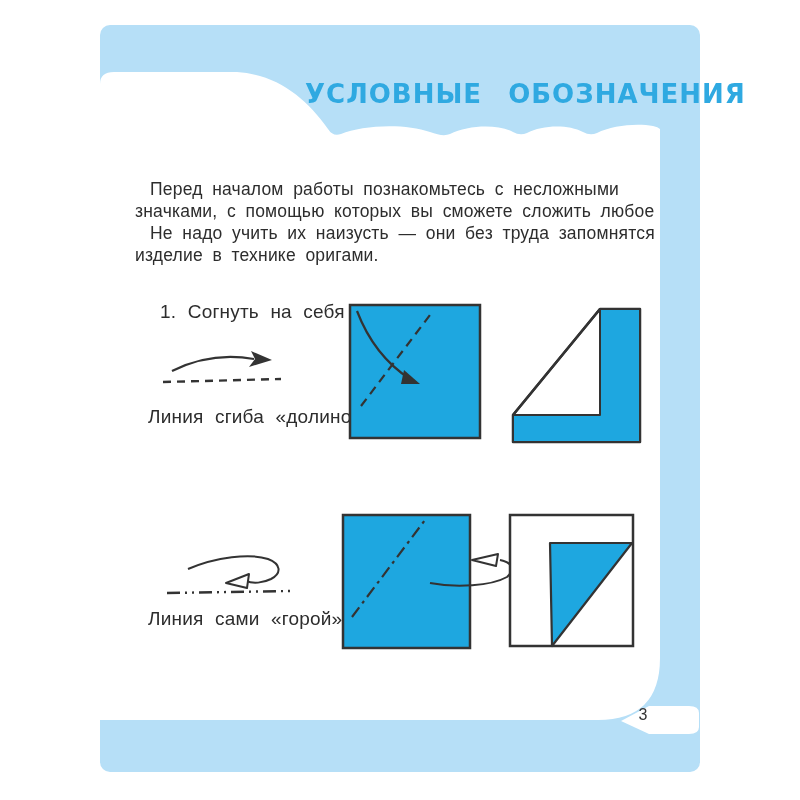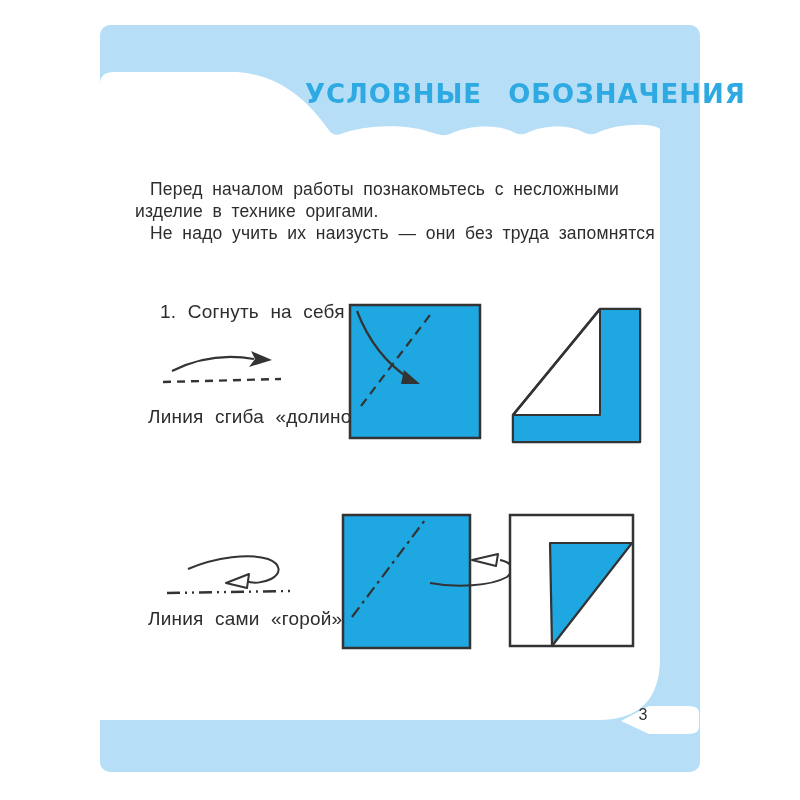--- a/index.html
+++ b/index.html
@@ -55,22 +55,23 @@
              C 512,100 538,98 553,101 Q 558,102 560,104
              L 560,633 Q 560,695 498,695 L 0,695 Z" fill="#ffffff"></path>
     <path d="M 521,696 L 549,681 L 589,681 Q 599,681 599,688 L 599,702
              Q 599,709 589,709 L 549,709 Z" fill="#ffffff"></path>
   </svg>
 
   <div class="title">УСЛОВНЫЕ ОБОЗНАЧЕНИЯ</div>
 
   <div class="intro">
     <div class="line indent">Перед началом работы познакомьтесь с несложными</div>
+    <div class="line">значками, с помощью которых вы сможете сложить любое</div>
+    <div class="line indent">Не надо учить их наизусть — они без труда запомнятся</div>
     <div class="line">изделие в технике оригами.</div>
-    <div class="line indent">Не надо учить их наизусть — они без труда запомнятся</div>
   </div>
 
   <div class="item-label" style="left:160px;top:301px;">1. Согнуть на себя</div>
 
   <svg class="svg-abs" style="left:158px;top:346px;" width="122" height="32" viewBox="0 0 122 32">
     <path d="M 14,25 C 40,12 68,8 96,13" fill="none" stroke="var(--line-dark)" stroke-width="2.2"></path>
     <polygon points="93,5 114,14 91,21 97,13" fill="var(--line-dark)"></polygon>
   </svg>
 
   <svg class="svg-abs" style="left:160px;top:374px;" width="124" height="12" viewBox="0 0 124 12">

